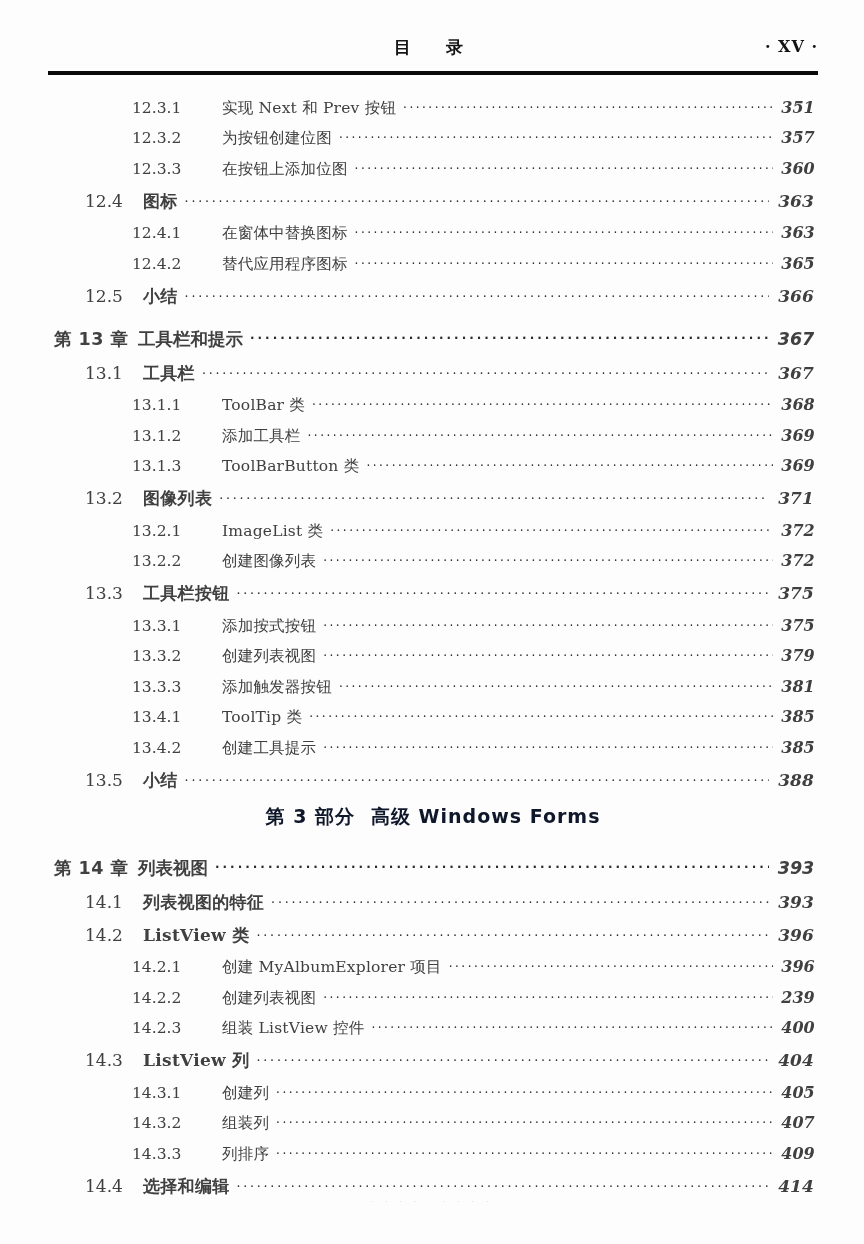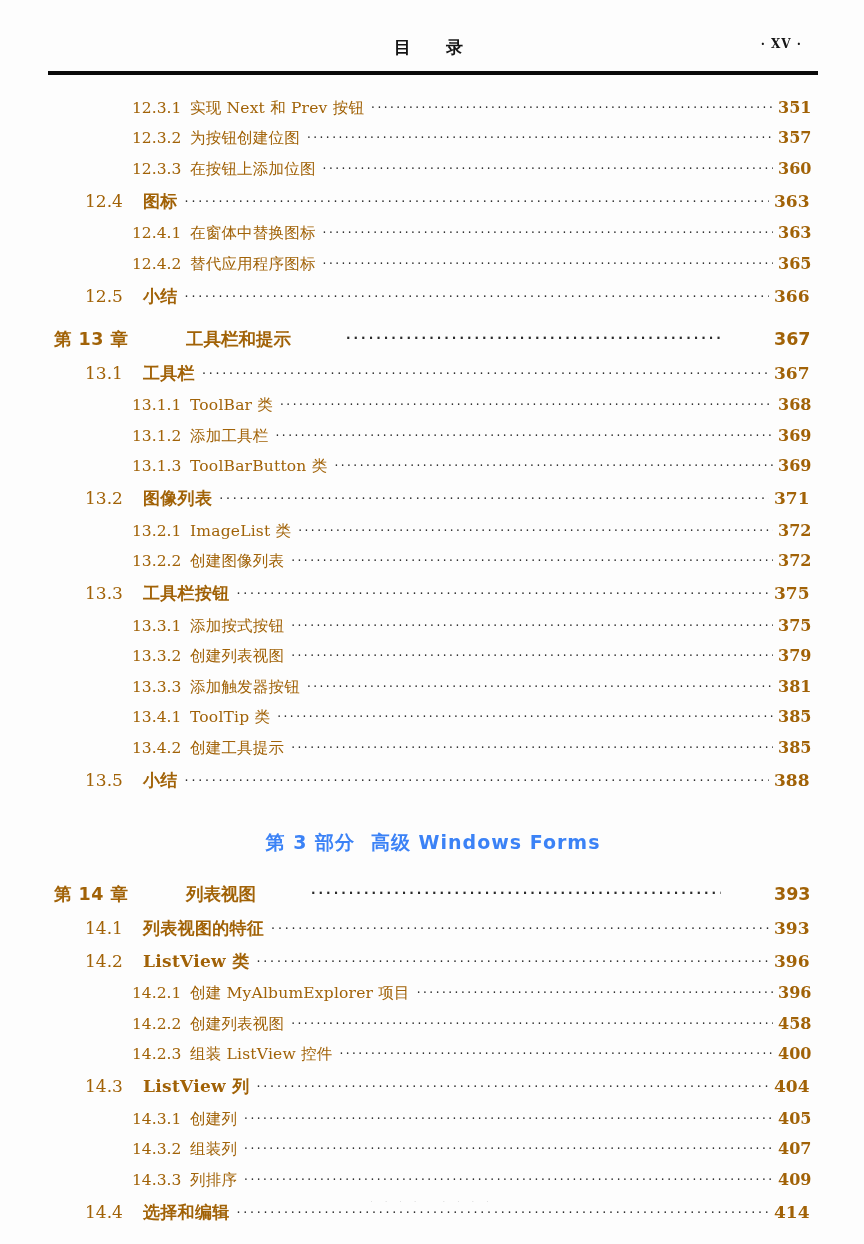--- a/index.html
+++ b/index.html
@@ -37,23 +37,23 @@
     top: 0;
     text-align: center;
     font-family: "DejaVu Serif", "Liberation Serif", serif;
     font-size: 17px;
     font-weight: 700;
     letter-spacing: 9px;
     color: #141414;
   }
   .rh-folio {
     position: absolute;
-    right: 16px;
+    right: 0;
     top: 1px;
-    font-size: 12px;
+    font-size: 16px;
     font-weight: 700;
     letter-spacing: 1px;
     color: #141414;
   }
   .head-rule {
     position: absolute;
     left: 48px;
     right: 46px;
     top: 71px;
     height: 4px;
@@ -66,21 +66,21 @@
     left: 48px;
     right: 46px;
     top: 88px;
   }
 
   .entry {
     display: flex;
     align-items: baseline;
     width: 100%;
     box-sizing: border-box;
-    color: #a16207;
+    color: #404040;
   }
   .num {
     flex: 0 0 auto;
     white-space: nowrap;
   }
   .title {
     flex: 0 0 auto;
     white-space: nowrap;
     padding-right: 5px;
   }
@@ -96,35 +96,35 @@
     position: absolute;
     left: 0;
     bottom: 0.16em;
     white-space: nowrap;
     letter-spacing: 2.6px;
     font-size: 13px;
     color: #2a2a2a;
   }
   .pageno {
     flex: 0 0 auto;
-    text-align: left;
+    text-align: center;
     font-weight: 700;
     white-space: nowrap;
     padding-left: 3px;
+    font-style: italic;
   }
 
   
   .lv-chapter {
     margin-top: 19px;
     margin-bottom: 11px;
     font-size: 17.5px;
     font-weight: 700;
     font-family: "DejaVu Sans", "Liberation Sans", sans-serif;
     padding-left: 6px;
-    gap: 48px;
   }
   .lv-chapter .num { width: 84px; letter-spacing: 0.5px; }
   .lv-chapter .pageno { font-size: 17.5px; min-width: 44px; }
   .lv-chapter .leader::after { font-size: 12px; letter-spacing: 3px; bottom: 0.22em; }
 
   
   .lv2 {
     margin-top: 10px;
     margin-bottom: 10px;
     font-size: 17px;
@@ -136,34 +136,34 @@
   .lv2 .leader::after { font-size: 12.5px; letter-spacing: 2.8px; }
 
   
   .lv3 {
     margin-top: 9px;
     margin-bottom: 9px;
     font-size: 15.5px;
     padding-left: 84px;
   }
   .lv3 .num { width: 58px; }
-  .lv3 .title { letter-spacing: 0.2px; }
+  .lv3 .title { letter-spacing: 0.2px; margin-left: 32px; }
   .lv3 .pageno { font-size: 16px; min-width: 40px; }
   .lv3 .leader::after { font-size: 12px; letter-spacing: 2.5px; }
 
   
   .part-heading {
-    margin-top: 38px;
+    margin-top: 12px;
     margin-bottom: 26px;
     text-align: center;
     font-family: "DejaVu Sans", "Liberation Sans", sans-serif;
     font-size: 19px;
     font-weight: 700;
     letter-spacing: 1px;
-    color: #3b82f6;
+    color: #0f172a;
   }
   .part-heading .part-label { margin-right: 16px; }
 
   
   .foot-artifact {
     position: absolute;
     left: 0; right: 0;
     top: 1198px;
     text-align: center;
     font-size: 7px;
@@ -345,21 +345,21 @@
         <div class="entry lv3">
           <span class="num">14.2.1</span>
           <span class="title">创建 MyAlbumExplorer 项目</span>
           <span class="leader"></span>
           <span class="pageno">396</span>
         </div>
         <div class="entry lv3">
           <span class="num">14.2.2</span>
           <span class="title">创建列表视图</span>
           <span class="leader"></span>
-          <span class="pageno">458</span>
+          <span class="pageno">239</span>
         </div>
         <div class="entry lv3">
           <span class="num">14.2.3</span>
           <span class="title">组装 ListView 控件</span>
           <span class="leader"></span>
           <span class="pageno">400</span>
         </div>
         <div class="entry lv2">
           <span class="num">14.3</span>
           <span class="title">ListView 列</span>

